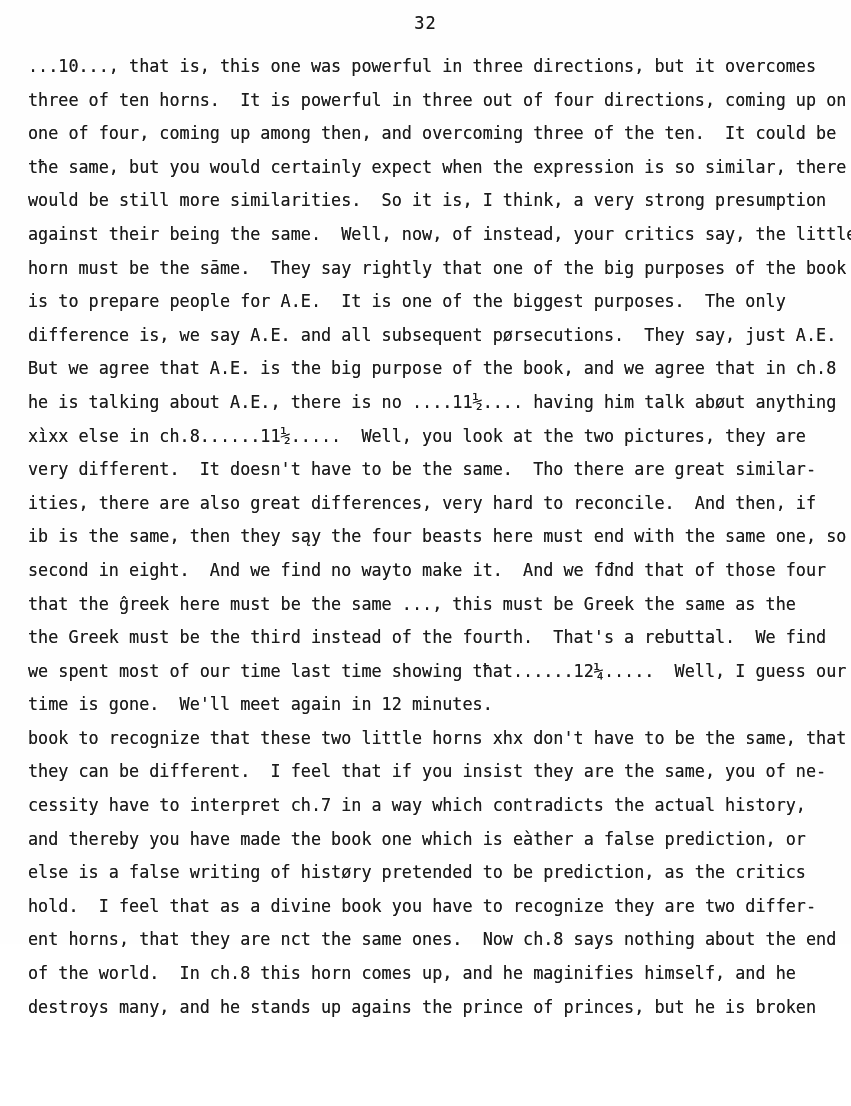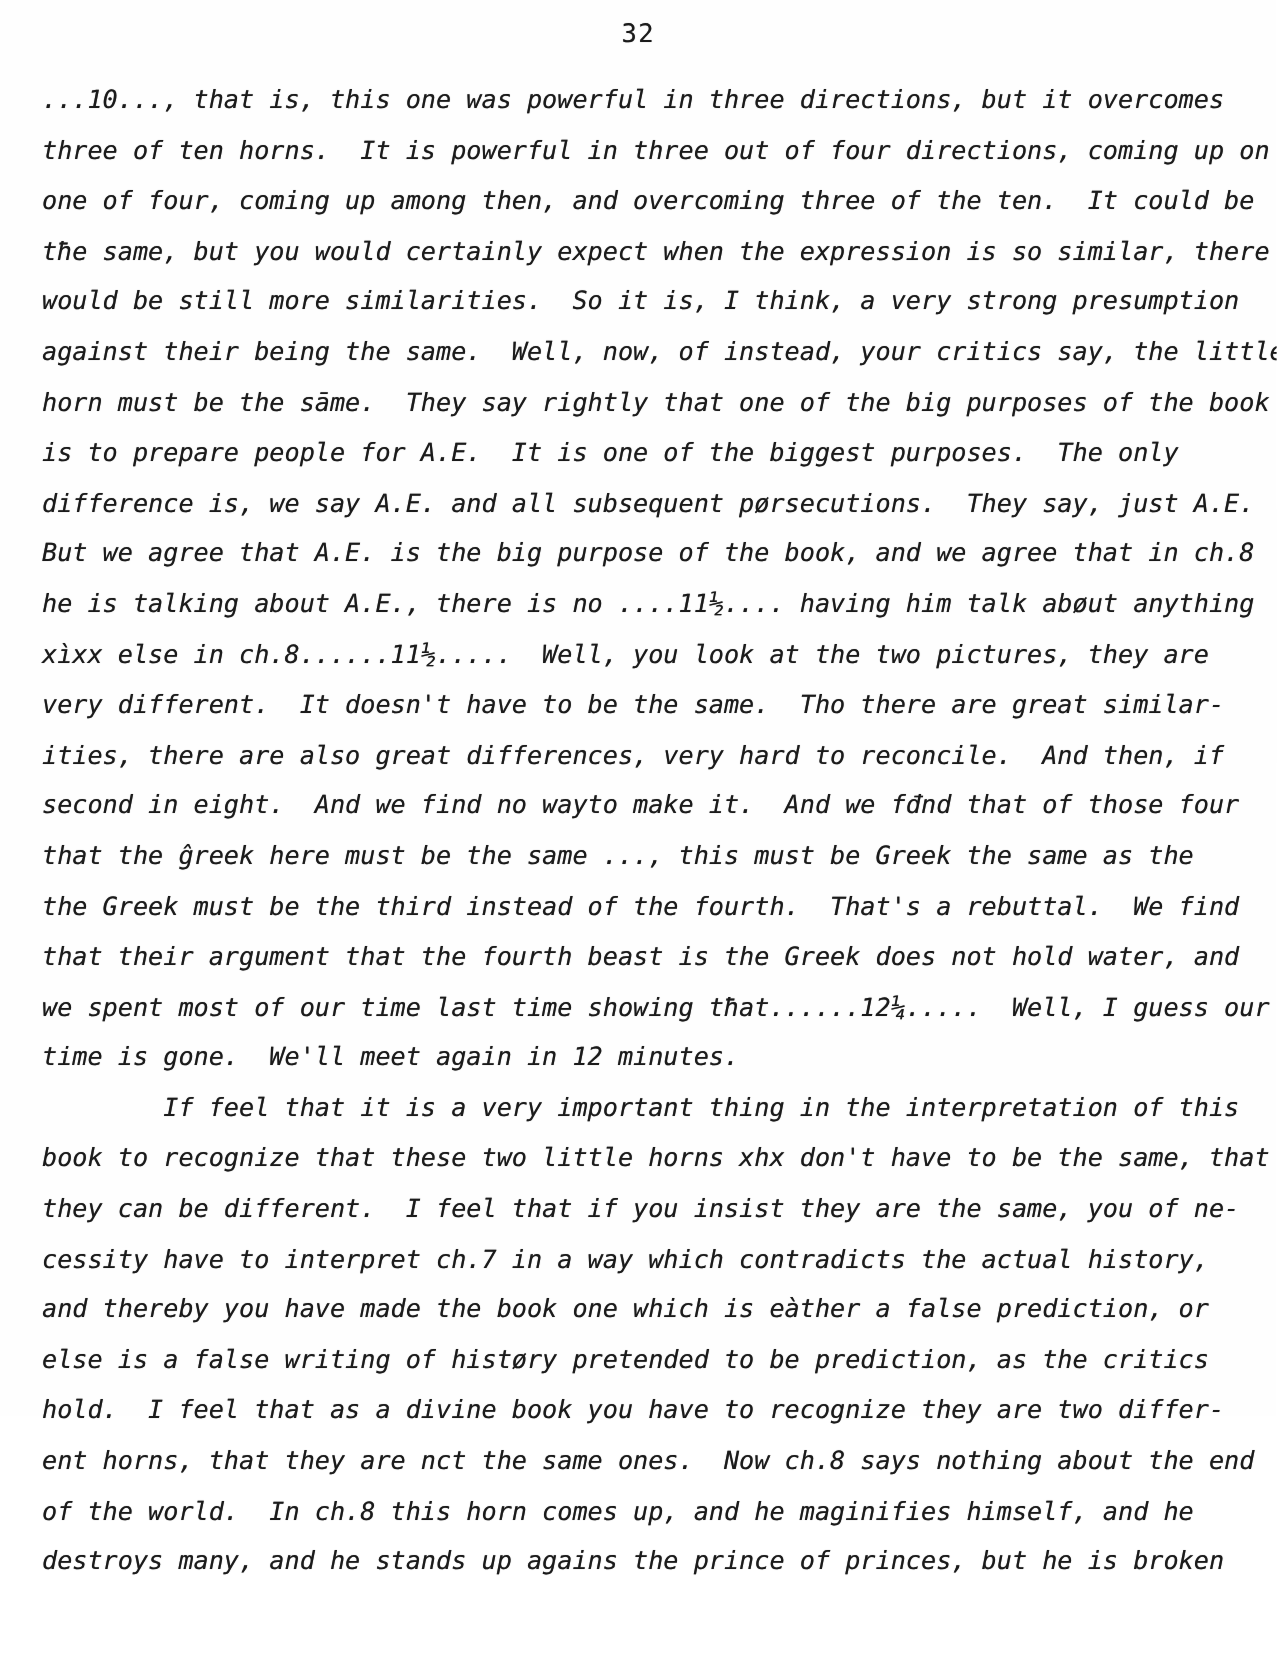--- a/index.html
+++ b/index.html
@@ -28,21 +28,20 @@
     letter-spacing: 1px;
   }
   .lines {
     margin: 16px 0 0 28px;
   }
   .line {
     white-space: pre;
     font-size: 16.8px;
     line-height: 33.6px;
     height: 33.6px;
-    font-style: italic;
   }
 </style>
 </head>
 <body>
 
 <div class="page">
   <div class="pagenum">32</div>
   <div class="lines">
     <div class="line">...10..., that is, this one was powerful in three directions, but it overcomes</div>
     <div class="line">three of ten horns.  It is powerful in three out of four directions, coming up on</div>
@@ -51,27 +50,26 @@
     <div class="line">would be still more similarities.  So it is, I think, a very strong presumption</div>
     <div class="line">against their being the same.  Well, now, of instead, your critics say, the little</div>
     <div class="line">horn must be the sāme.  They say rightly that one of the big purposes of the book</div>
     <div class="line">is to prepare people for A.E.  It is one of the biggest purposes.  The only</div>
     <div class="line">difference is, we say A.E. and all subsequent pørsecutions.  They say, just A.E.</div>
     <div class="line">But we agree that A.E. is the big purpose of the book, and we agree that in ch.8</div>
     <div class="line">he is talking about A.E., there is no ....11½.... having him talk abøut anything</div>
     <div class="line">xìxx else in ch.8......11½.....  Well, you look at the two pictures, they are</div>
     <div class="line">very different.  It doesn't have to be the same.  Tho there are great similar-</div>
     <div class="line">ities, there are also great differences, very hard to reconcile.  And then, if</div>
+    <div class="line">ib is the same, then they sąy the four beasts here must end with the same one, so</div>
     <div class="line">second in eight.  And we find no wayto make it.  And we fđnd that of those four</div>
     <div class="line">that the ĝreek here must be the same ..., this must be Greek the same as the</div>
     <div class="line">the Greek must be the third instead of the fourth.  That's a rebuttal.  We find</div>
-    <div class="line">that their argument that the fourth beast is the Greek does not hold water, and</div>
     <div class="line">we spent most of our time last time showing tħat......12¼.....  Well, I guess our</div>
     <div class="line">time is gone.  We'll meet again in 12 minutes.</div>
-    <div class="line">        If feel that it is a very important thing in the interpretation of this</div>
     <div class="line">book to recognize that these two little horns xhx don't have to be the same, that</div>
     <div class="line">they can be different.  I feel that if you insist they are the same, you of ne-</div>
     <div class="line">cessity have to interpret ch.7 in a way which contradicts the actual history,</div>
     <div class="line">and thereby you have made the book one which is eàther a false prediction, or</div>
     <div class="line">else is a false writing of histøry pretended to be prediction, as the critics</div>
     <div class="line">hold.  I feel that as a divine book you have to recognize they are two differ-</div>
     <div class="line">ent horns, that they are nct the same ones.  Now ch.8 says nothing about the end</div>
     <div class="line">of the world.  In ch.8 this horn comes up, and he maginifies himself, and he</div>
     <div class="line">destroys many, and he stands up agains the prince of princes, but he is broken</div>
   </div>

